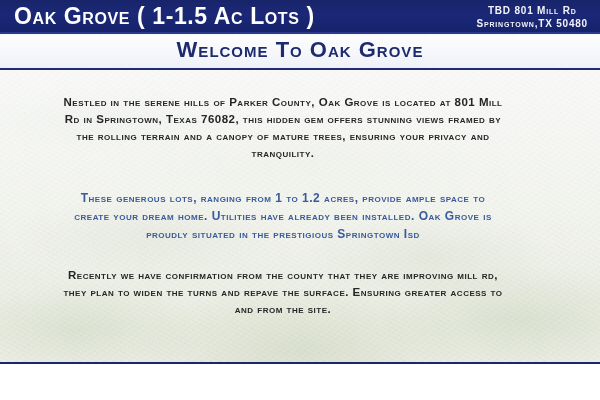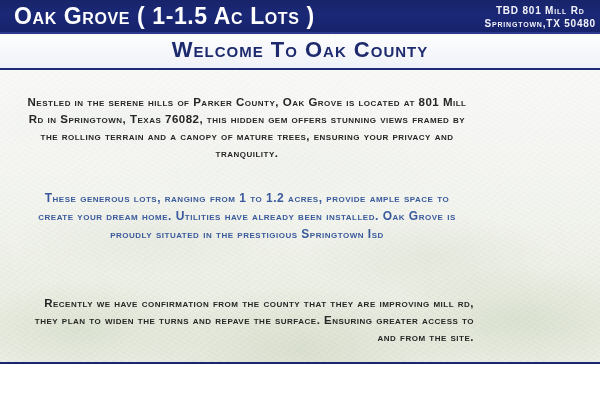--- a/index.html
+++ b/index.html
@@ -77,21 +77,21 @@
     top: 3px;
     color: #ffffff;
     font-size: 23px;
     font-weight: bold;
     font-variant: small-caps;
     letter-spacing: 0.6px;
     white-space: nowrap;
   }
   .header-address {
     position: absolute;
-    right: 4px;
+    right: 12px;
     top: 4px;
     text-align: center;
     color: #f2f3fa;
     font-size: 10px;
     font-weight: bold;
     font-variant: small-caps;
     letter-spacing: 0.8px;
     line-height: 13px;
   }
 
@@ -119,20 +119,21 @@
     letter-spacing: 1.0px;
   }
 
   
   .content {
     position: absolute;
     left: 0;
     top: 72px;
     width: 494px;
     z-index: 3;
+    padding-left: 36px;
   }
   .para {
     text-align: center;
     font-variant: small-caps;
     font-weight: bold;
     letter-spacing: 0.5px;
   }
   .para-dark {
     color: #262626;
     font-size: 11.5px;
@@ -142,22 +143,21 @@
   .para-blue {
     color: #3a5a9c;
     font-size: 12px;
     line-height: 18px;
     margin: 27px 34px 0 34px;
   }
   .para-dark2 {
     color: #262626;
     font-size: 11.5px;
     line-height: 17px;
-    margin: 52px 20px 0 20px;
-    text-align: right;
+    margin: 24px 20px 0 20px;
   }
 
   .below-strip {
     position: absolute;
     left: 0;
     top: 364px;
     width: 600px;
     height: 36px;
     background: #ffffff;
   }
@@ -173,21 +173,21 @@
 
   <div class="header-bar">
     <div class="header-title">Oak Grove ( 1-1.5 Ac Lots )</div>
     <div class="header-address">
       <div>TBD 801 Mill Rd</div>
       <div>Springtown,TX 50480</div>
     </div>
   </div>
 
   <div class="welcome-band">
-    <div class="welcome-title">Welcome To Oak County</div>
+    <div class="welcome-title">Welcome To Oak Grove</div>
   </div>
 
   <div class="content">
     <div class="para para-dark">Nestled in the serene hills of Parker County, Oak Grove is located at 801 Mill Rd in Springtown, Texas 76082, this hidden gem offers stunning views framed by the rolling terrain and a canopy of mature trees, ensuring your privacy and tranquility.</div>
     <div class="para para-blue">These generous lots, ranging from 1 to 1.2 acres, provide ample space to create your dream home. Utilities have already been installed. Oak Grove is proudly situated in the prestigious Springtown Isd</div>
     <div class="para para-dark2">Recently we have confirmation from the county that they are improving mill rd, they plan to widen the turns and repave the surface. Ensuring greater access to and from the site.</div>
   </div>
 
 </div>
 

